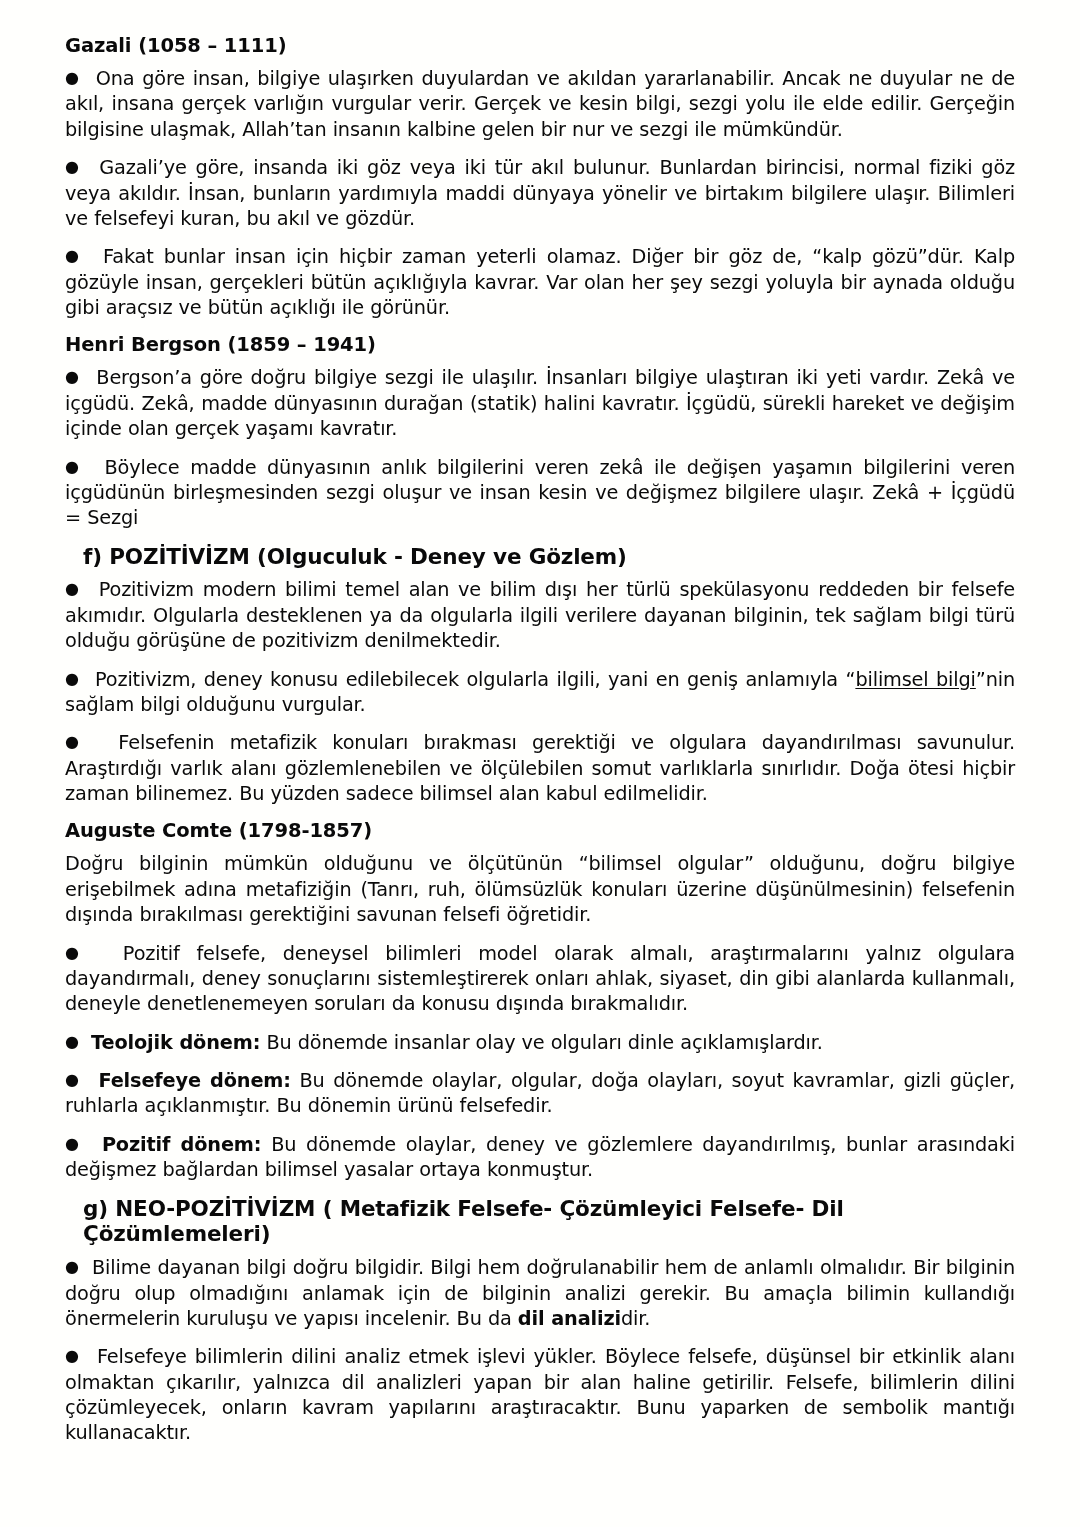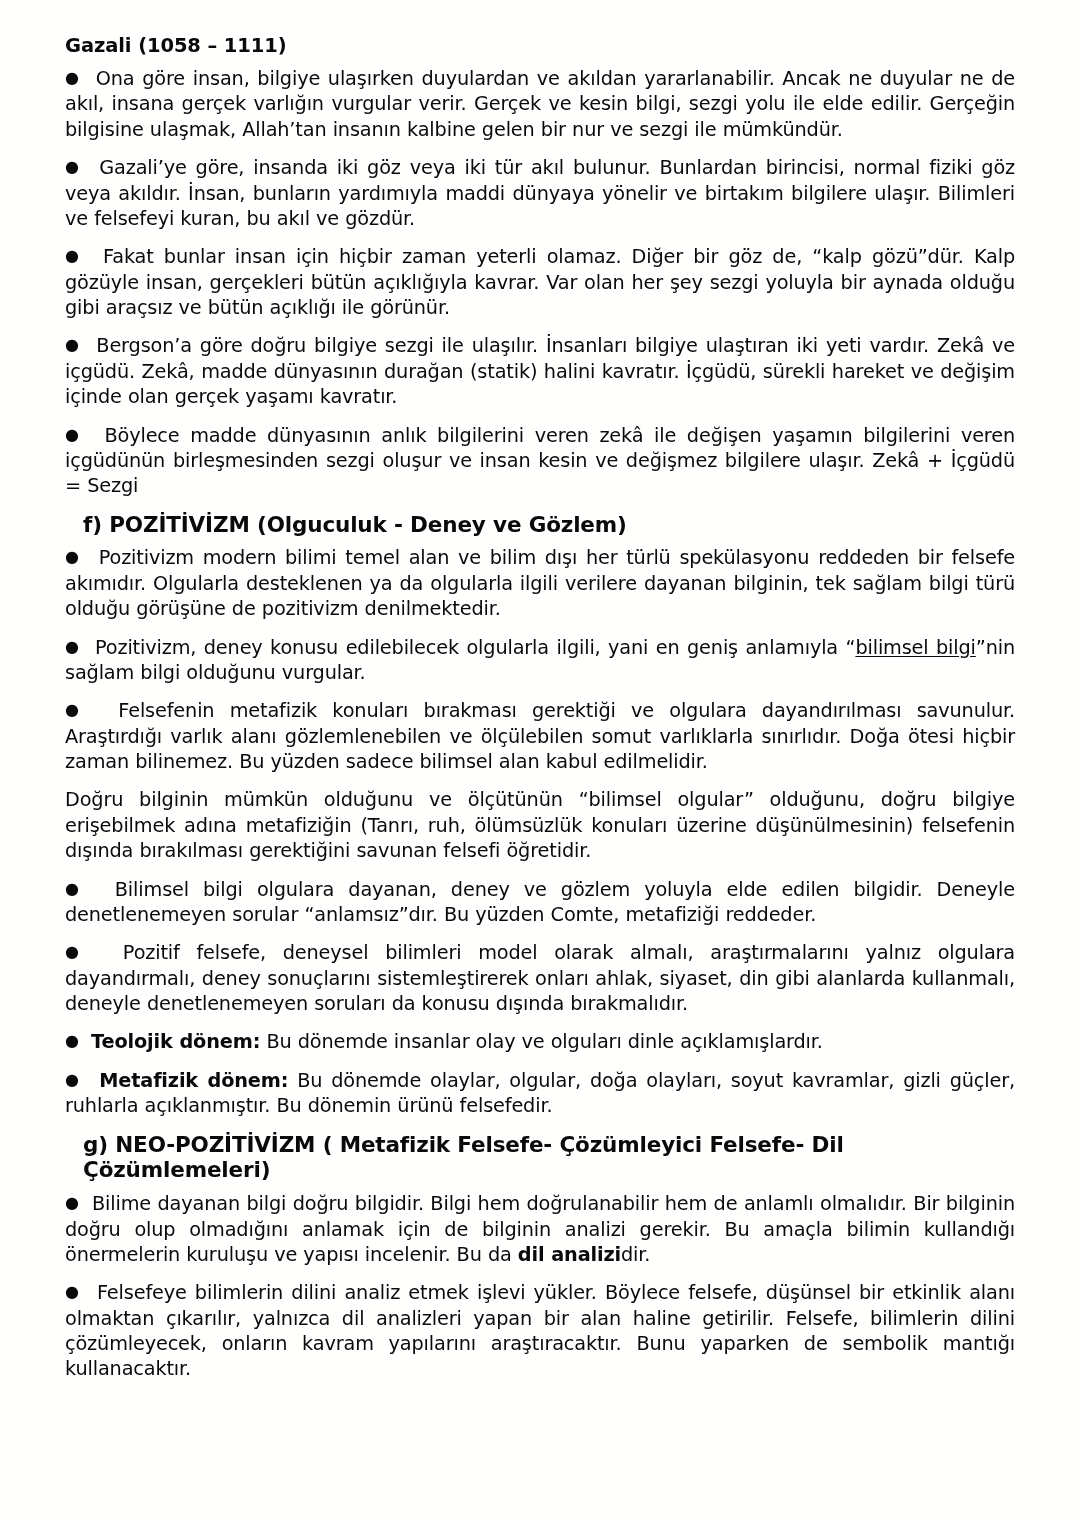--- a/index.html
+++ b/index.html
@@ -70,28 +70,30 @@
 </style>
 </head>
 <body style="background: rgb(255, 255, 253); color: rgb(10, 10, 10);">
 
 <div class="page" style="background: rgb(255, 255, 253);">
   <div id="content">
       <h3 class="person-heading heading-after-para">Gazali (1058 – 1111)</h3>
       <p class="para"><span class="bullet-dot">●&nbsp;&nbsp;</span><span>Ona göre insan, bilgiye ulaşırken duyulardan ve akıldan yararlanabilir. Ancak ne duyular ne de akıl, insana gerçek varlığın vurgular verir. Gerçek ve kesin bilgi, sezgi yolu ile elde edilir. Gerçeğin bilgisine ulaşmak, Allah’tan insanın kalbine gelen bir nur ve sezgi ile mümkündür.</span></p>
       <p class="para"><span class="bullet-dot">●&nbsp;&nbsp;</span><span>Gazali’ye göre, insanda iki göz veya iki tür akıl bulunur. Bunlardan birincisi, normal fiziki göz veya akıldır. İnsan, bunların yardımıyla maddi dünyaya yönelir ve birtakım bilgilere ulaşır. Bilimleri ve felsefeyi kuran, bu akıl ve gözdür.</span></p>
       <p class="para"><span class="bullet-dot">●&nbsp;&nbsp;</span><span>Fakat bunlar insan için hiçbir zaman yeterli olamaz. Diğer bir göz de, “kalp gözü”dür. Kalp gözüyle insan, gerçekleri bütün açıklığıyla kavrar. Var olan her şey sezgi yoluyla bir aynada olduğu gibi araçsız ve bütün açıklığı ile görünür.</span></p>
+      <h3 class="person-heading heading-after-para">Henri Bergson (1859 – 1941)</h3>
       <p class="para"><span class="bullet-dot">●&nbsp;&nbsp;</span><span>Bergson’a göre doğru bilgiye sezgi ile ulaşılır. İnsanları bilgiye ulaştıran iki yeti vardır. Zekâ ve içgüdü. Zekâ, madde dünyasının durağan (statik) halini kavratır. İçgüdü, sürekli hareket ve değişim içinde olan gerçek yaşamı kavratır.</span></p>
       <p class="para"><span class="bullet-dot">●&nbsp;&nbsp;</span><span>Böylece madde dünyasının anlık bilgilerini veren zekâ ile değişen yaşamın bilgilerini veren içgüdünün birleşmesinden sezgi oluşur ve insan kesin ve değişmez bilgilere ulaşır. Zekâ + İçgüdü = Sezgi</span></p>
       <h2 class="section-heading gap-before-section">f) POZİTİVİZM (Olguculuk - Deney ve Gözlem)</h2>
       <p class="para"><span class="bullet-dot">●&nbsp;&nbsp;</span><span>Pozitivizm modern bilimi temel alan ve bilim dışı her türlü spekülasyonu reddeden bir felsefe akımıdır. Olgularla desteklenen ya da olgularla ilgili verilere dayanan bilginin, tek sağlam bilgi türü olduğu görüşüne de pozitivizm denilmektedir.</span></p>
       <p class="para"><span class="bullet-dot">●&nbsp;&nbsp;</span><span>Pozitivizm, deney konusu edilebilecek olgularla ilgili, yani en geniş anlamıyla “</span><u class="inline-underline">bilimsel bilgi</u><span>”nin sağlam bilgi olduğunu vurgular.</span></p>
       <p class="para"><span class="bullet-dot">●&nbsp;&nbsp;</span><span>Felsefenin metafizik konuları bırakması gerektiği ve olgulara dayandırılması savunulur. Araştırdığı varlık alanı gözlemlenebilen ve ölçülebilen somut varlıklarla sınırlıdır. Doğa ötesi hiçbir zaman bilinemez. Bu yüzden sadece bilimsel alan kabul edilmelidir.</span></p>
+      <h3 class="person-heading heading-after-para">Auguste Comte (1798-1857)</h3>
       <p class="para">Doğru bilginin mümkün olduğunu ve ölçütünün “bilimsel olgular” olduğunu, doğru bilgiye erişebilmek adına metafiziğin (Tanrı, ruh, ölümsüzlük konuları üzerine düşünülmesinin) felsefenin dışında bırakılması gerektiğini savunan felsefi öğretidir.</p>
-      <p class="para"><span class="bullet-dot">●&nbsp;&nbsp;</span><span>Bilimsel bilgi olgulara dayanan, deney ve gözlem yoluyla elde edilen bilgidir. Deneyle denetlenemeyen sorular “anlamsız”dır. Bu yüzden Comte, metafiziği reddeder.</span></p>
       <p class="para"><span class="bullet-dot">●&nbsp;&nbsp;</span><span>Pozitif felsefe, deneysel bilimleri model olarak almalı, araştırmalarını yalnız olgulara dayandırmalı, deney sonuçlarını sistemleştirerek onları ahlak, siyaset, din gibi alanlarda kullanmalı, deneyle denetlenemeyen soruları da konusu dışında bırakmalıdır.</span></p>
       <p class="para"><span class="bullet-dot">●&nbsp;&nbsp;</span><b class="inline-bold">Teolojik dönem:</b><span> Bu dönemde insanlar olay ve olguları dinle açıklamışlardır.</span></p>
-      <p class="para"><span class="bullet-dot">●&nbsp;&nbsp;</span><b class="inline-bold">Metafizik dönem:</b><span> Bu dönemde olaylar, olgular, doğa olayları, soyut kavramlar, gizli güçler, ruhlarla açıklanmıştır. Bu dönemin ürünü felsefedir.</span></p>
+      <p class="para"><span class="bullet-dot">●&nbsp;&nbsp;</span><b class="inline-bold">Felsefeye dönem:</b><span> Bu dönemde olaylar, olgular, doğa olayları, soyut kavramlar, gizli güçler, ruhlarla açıklanmıştır. Bu dönemin ürünü felsefedir.</span></p>
+      <p class="para"><span class="bullet-dot">●&nbsp;&nbsp;</span><b class="inline-bold">Pozitif dönem:</b><span> Bu dönemde olaylar, deney ve gözlemlere dayandırılmış, bunlar arasındaki değişmez bağlardan bilimsel yasalar ortaya konmuştur.</span></p>
       <h2 class="section-heading gap-before-section">g) NEO-POZİTİVİZM ( Metafizik Felsefe- Çözümleyici Felsefe- Dil Çözümlemeleri)</h2>
       <p class="para"><span class="bullet-dot">●&nbsp;&nbsp;</span><span>Bilime dayanan bilgi doğru bilgidir. Bilgi hem doğrulanabilir hem de anlamlı olmalıdır. Bir bilginin doğru olup olmadığını anlamak için de bilginin analizi gerekir. Bu amaçla bilimin kullandığı önermelerin kuruluşu ve yapısı incelenir. Bu da </span><b class="inline-bold">dil analizi</b><span>dir.</span></p>
       <p class="para"><span class="bullet-dot">●&nbsp;&nbsp;</span><span>Felsefeye bilimlerin dilini analiz etmek işlevi yükler. Böylece felsefe, düşünsel bir etkinlik alanı olmaktan çıkarılır, yalnızca dil analizleri yapan bir alan haline getirilir. Felsefe, bilimlerin dilini çözümleyecek, onların kavram yapılarını araştıracaktır. Bunu yaparken de sembolik mantığı kullanacaktır.</span></p>
     </div>
 </div>
 
 </body></html>

